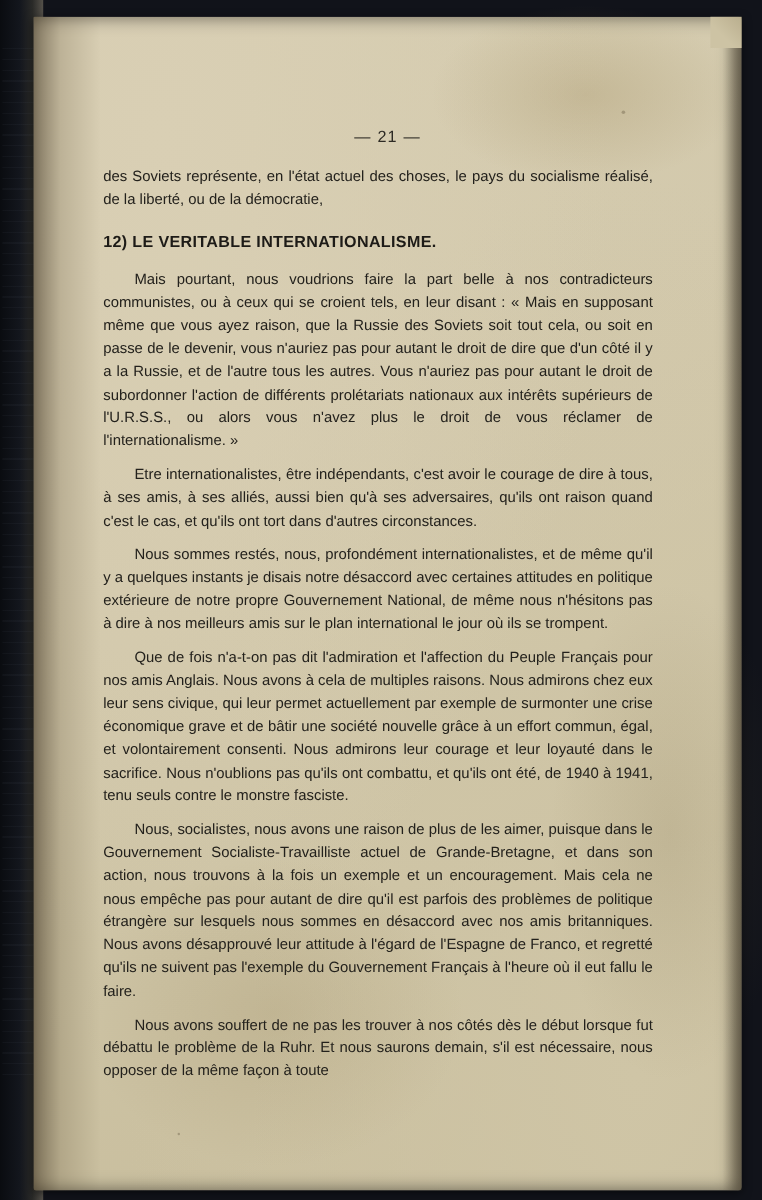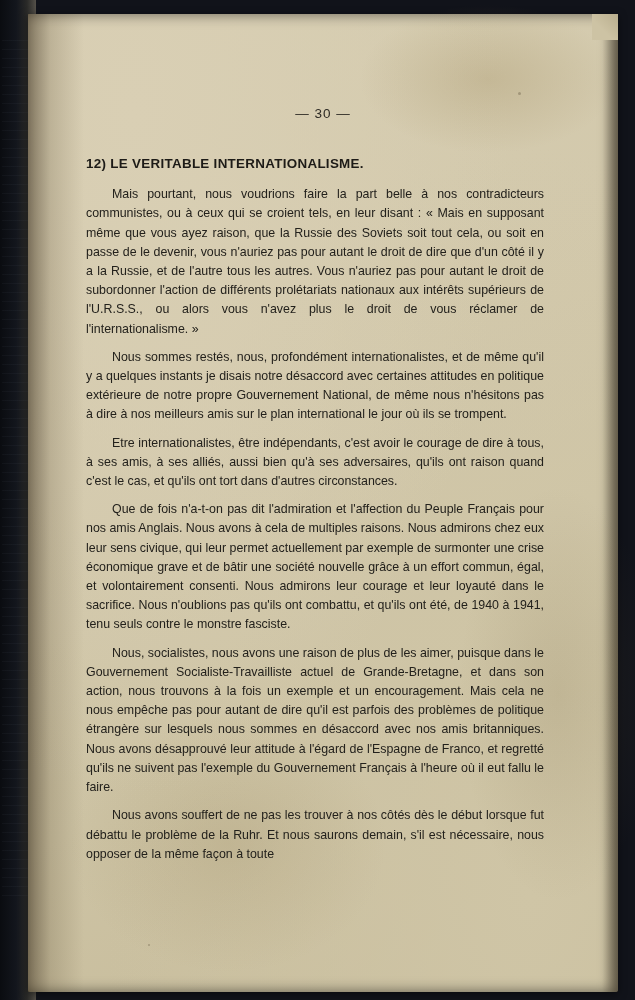--- a/index.html
+++ b/index.html
@@ -177,32 +177,33 @@
     <div class="page-edge-right"></div>
     <div class="corner"></div>
     <div class="stain-a"></div>
     <div class="stain-b"></div>
     <div class="stain-c"></div>
     <div class="speck" style="left:490px;top:78px;width:3px;height:3px;"></div>
     <div class="speck" style="left:120px;top:930px;width:2px;height:2px;"></div>
 
     <div class="content">
 
-      <div class="folio">— 30 —</div>
+      <div class="folio">— 21 —</div>
 
       <div class="textblock">
 
+        <p class="para cont">des Soviets représente, en l'état actuel des choses, le pays du socialisme réalisé, de la liberté, ou de la démocratie,</p>
 
         <p class="heading">
           <span class="num">12)</span><span>LE VERITABLE INTERNATIONALISME.</span>
         </p>
 
         <p class="para">Mais pourtant, nous voudrions faire la part belle à nos contradicteurs communistes, ou à ceux qui se croient tels, en leur disant : « Mais en supposant même que vous ayez raison, que la Russie des Soviets soit tout cela, ou soit en passe de le devenir, vous n'auriez pas pour autant le droit de dire que d'un côté il y a la Russie, et de l'autre tous les autres. Vous n'auriez pas pour autant le droit de subordonner l'action de différents prolétariats nationaux aux intérêts supérieurs de l'U.R.S.S., ou alors vous n'avez plus le droit de vous réclamer de l'internationalisme. »</p>
+        <p class="para">Etre internationalistes, être indépendants, c'est avoir le courage de dire à tous, à ses amis, à ses alliés, aussi bien qu'à ses adversaires, qu'ils ont raison quand c'est le cas, et qu'ils ont tort dans d'autres circonstances.</p>
         <p class="para">Nous sommes restés, nous, profondément internationalistes, et de même qu'il y a quelques instants je disais notre désaccord avec certaines attitudes en politique extérieure de notre propre Gouvernement National, de même nous n'hésitons pas à dire à nos meilleurs amis sur le plan international le jour où ils se trompent.</p>
-        <p class="para">Etre internationalistes, être indépendants, c'est avoir le courage de dire à tous, à ses amis, à ses alliés, aussi bien qu'à ses adversaires, qu'ils ont raison quand c'est le cas, et qu'ils ont tort dans d'autres circonstances.</p>
         <p class="para">Que de fois n'a-t-on pas dit l'admiration et l'affection du Peuple Français pour nos amis Anglais. Nous avons à cela de multiples raisons. Nous admirons chez eux leur sens civique, qui leur permet actuellement par exemple de surmonter une crise économique grave et de bâtir une société nouvelle grâce à un effort commun, égal, et volontairement consenti. Nous admirons leur courage et leur loyauté dans le sacrifice. Nous n'oublions pas qu'ils ont combattu, et qu'ils ont été, de 1940 à 1941, tenu seuls contre le monstre fasciste.</p>
         <p class="para">Nous, socialistes, nous avons une raison de plus de les aimer, puisque dans le Gouvernement Socialiste-Travailliste actuel de Grande-Bretagne, et dans son action, nous trouvons à la fois un exemple et un encouragement. Mais cela ne nous empêche pas pour autant de dire qu'il est parfois des problèmes de politique étrangère sur lesquels nous sommes en désaccord avec nos amis britanniques. Nous avons désapprouvé leur attitude à l'égard de l'Espagne de Franco, et regretté qu'ils ne suivent pas l'exemple du Gouvernement Français à l'heure où il eut fallu le faire.</p>
         <p class="para">Nous avons souffert de ne pas les trouver à nos côtés dès le début lorsque fut débattu le problème de la Ruhr. Et nous saurons demain, s'il est nécessaire, nous opposer de la même façon à toute</p>
 
       </div>
 
 
     </div>
   </div>
 </div>

